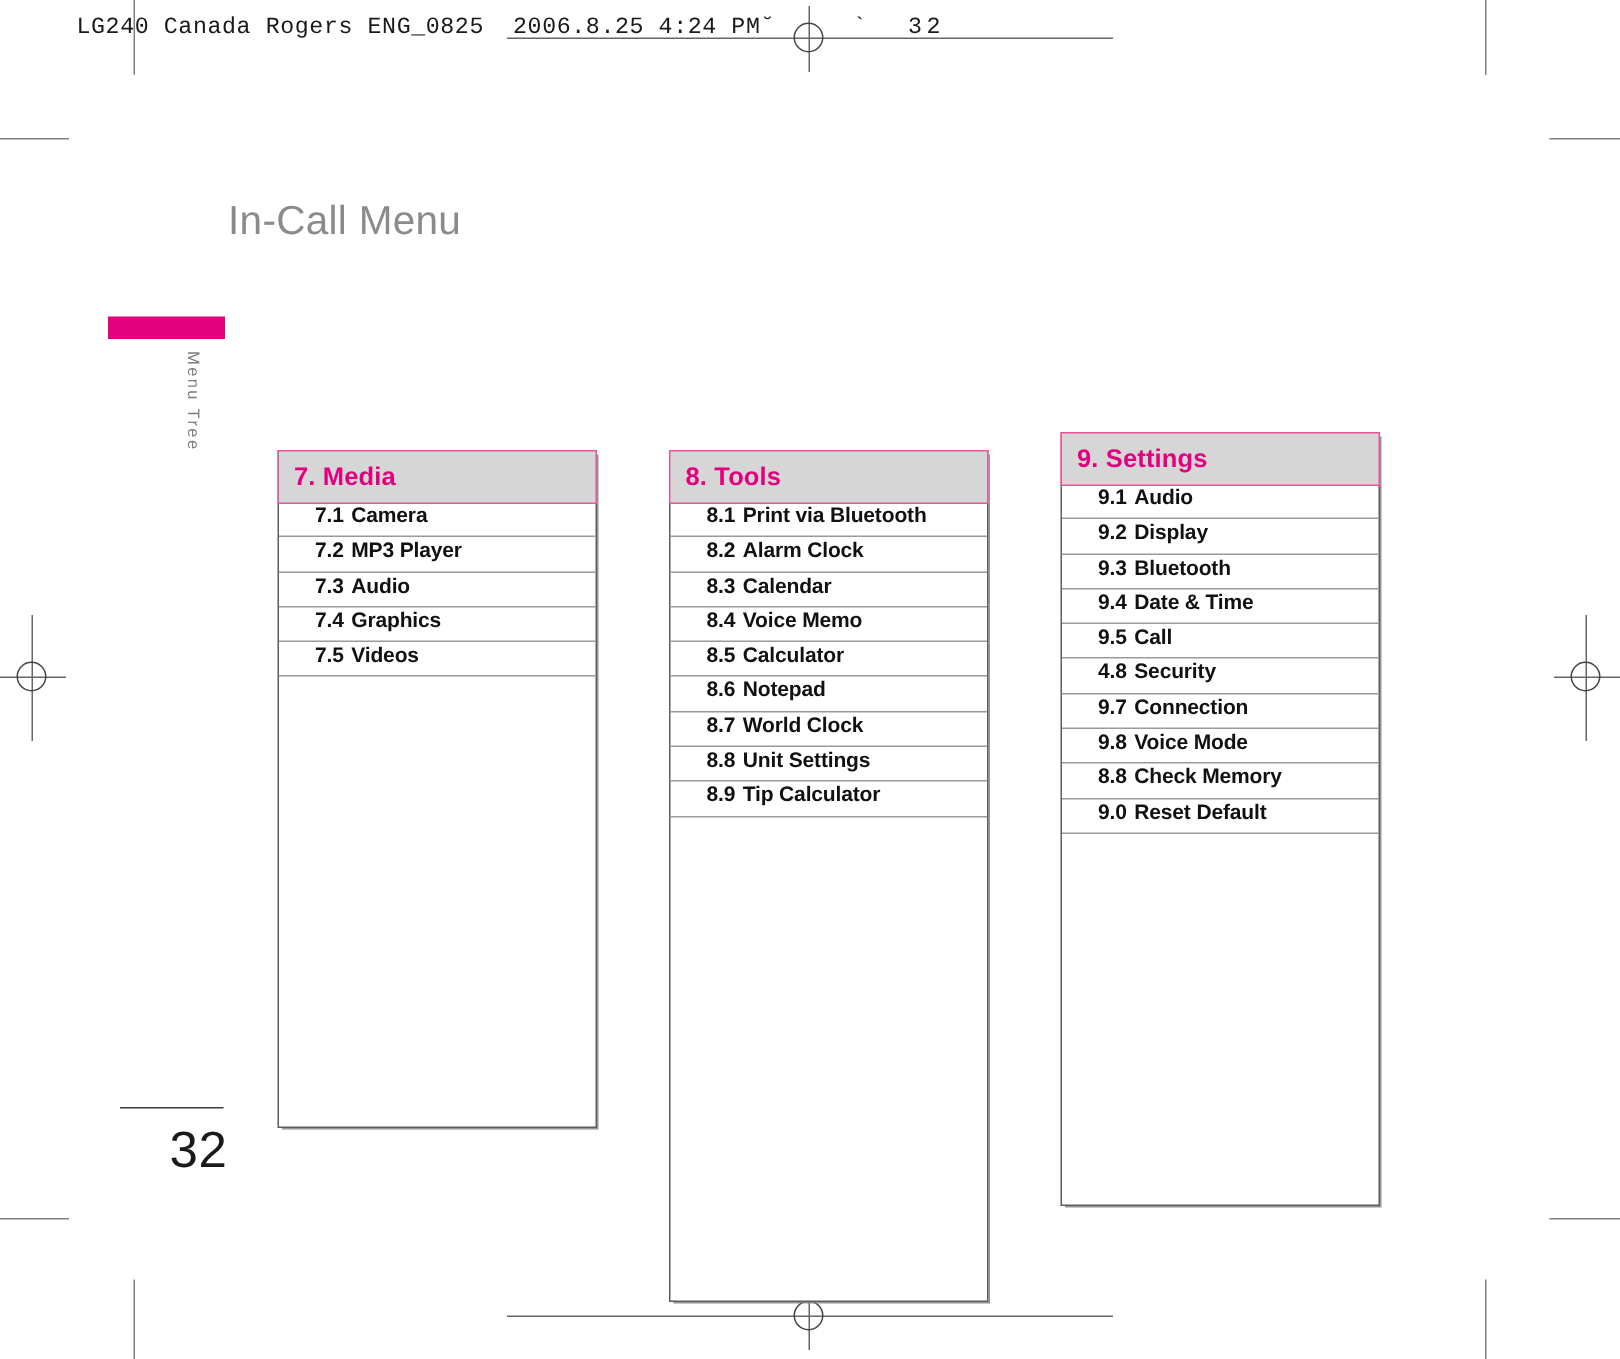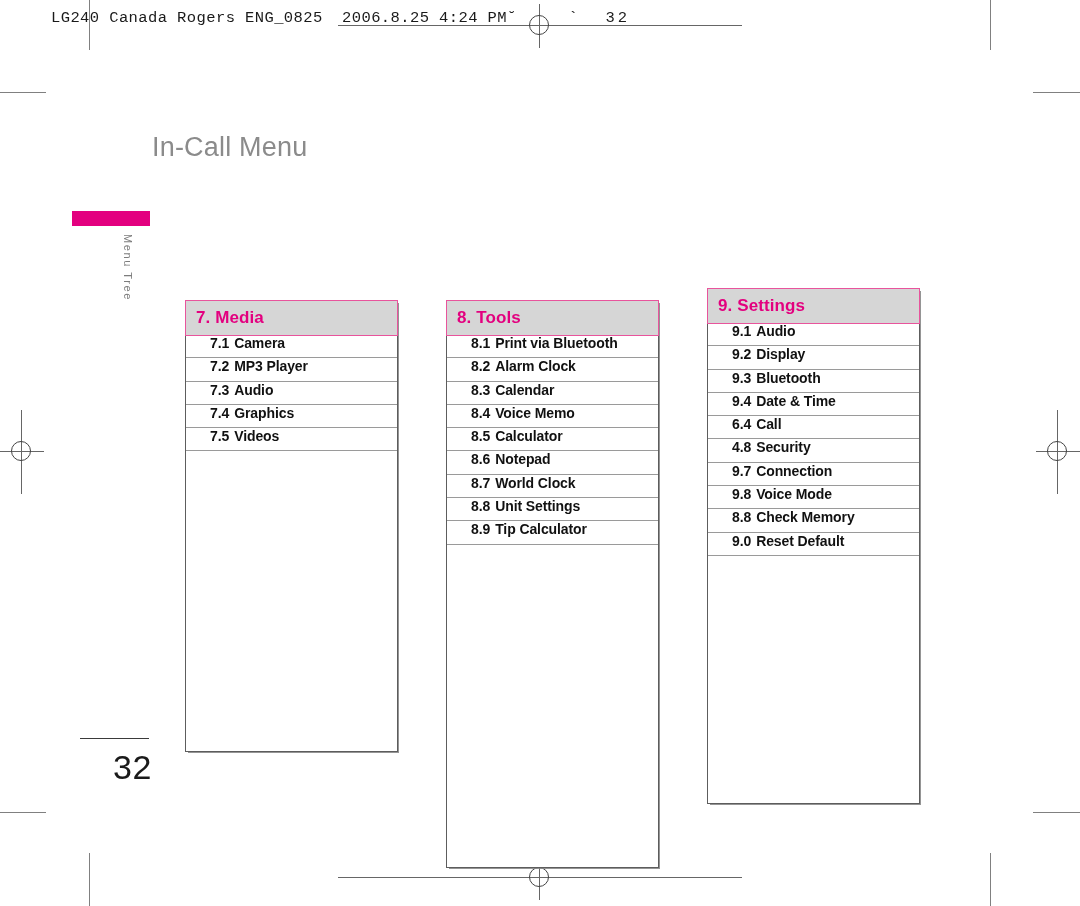--- a/index.html
+++ b/index.html
@@ -277,21 +277,21 @@
       </div>
     <div class="menu-row">
         <span class="num">9.3</span>
         <span class="lbl">Bluetooth</span>
       </div>
     <div class="menu-row">
         <span class="num">9.4</span>
         <span class="lbl">Date &amp; Time</span>
       </div>
     <div class="menu-row">
-        <span class="num">6.4</span>
+        <span class="num">9.5</span>
         <span class="lbl">Call</span>
       </div>
     <div class="menu-row">
         <span class="num">4.8</span>
         <span class="lbl">Security</span>
       </div>
     <div class="menu-row">
         <span class="num">9.7</span>
         <span class="lbl">Connection</span>
       </div>

